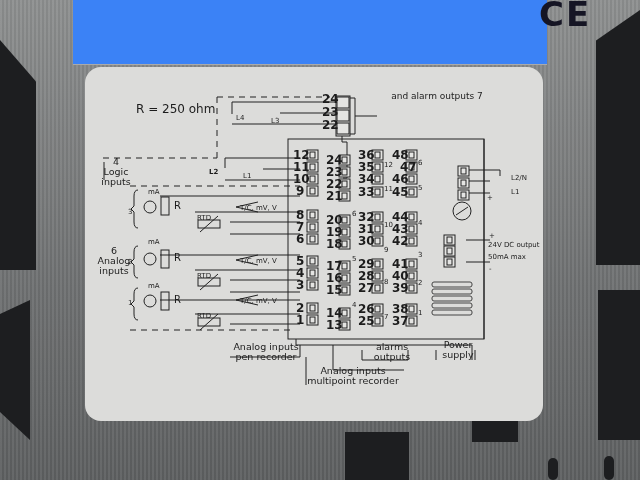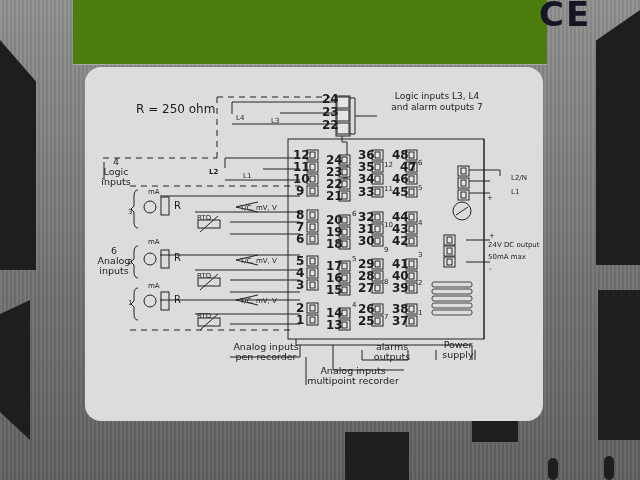--- a/index.html
+++ b/index.html
@@ -4,21 +4,21 @@
 <style>
   html,body{margin:0;padding:0;}
   body{width:640px;height:480px;overflow:hidden;position:relative;
        background:#7d7f80;font-family:"DejaVu Sans",sans-serif;}
   .metal{position:absolute;inset:0;
     background:
       repeating-linear-gradient(90deg,rgba(255,255,255,0.05) 0 2px,rgba(0,0,0,0.05) 2px 4px),
       linear-gradient(180deg,#8e9090,#6f7172 60%,#5e6061);}
   .hole{position:absolute;background:#1d1e20;}
   .top-label{position:absolute;left:73px;top:0;width:474px;height:64px;
-    background:#4d7c0f;border-bottom:1px solid #aaa;}
+    background:#3b82f6;border-bottom:1px solid #aaa;}
   .ce{position:absolute;left:466px;top:-6px;font-size:34px;font-weight:bold;
       color:#151524;letter-spacing:2px;font-family:"DejaVu Sans",sans-serif;}
   .plate{position:absolute;left:85px;top:67px;width:458px;height:354px;
     background:#dcdcda;border-radius:16px;}
   svg{position:absolute;left:0;top:0;}
   .t{position:absolute;font-size:10px;color:#1c1c1c;line-height:11px;white-space:nowrap;
      font-family:"DejaVu Sans",sans-serif;}
   .num{font-weight:bold;font-size:12px;}
   .small{font-size:7px;}
   .note{font-size:9px;text-align:center;line-height:11px;}
@@ -213,21 +213,20 @@
       <rect x="447" y="248" width="5" height="6"></rect>
       <rect x="444" y="257" width="11" height="10"></rect>
       <rect x="447" y="259" width="5" height="6"></rect>
     </g>
 </svg>
 
 <div id="terminals"></div>
 
 <div class="t" style="left:136px;top:104px;font-size:12px;">R = 250 ohm</div>
 <div class="t note" style="left:378px;top:91px;width:118px;">
-  <div>Logic inputs L3, L4</div>
   <div>and alarm outputs 7</div>
 </div>
 
 <div class="t lbl" style="left:96px;top:157px;width:40px;">
   <div>4</div>
   <div>Logic</div>
   <div>inputs</div>
 </div>
 <div class="t lbl" style="left:92px;top:246px;width:44px;">
   <div>6</div>

